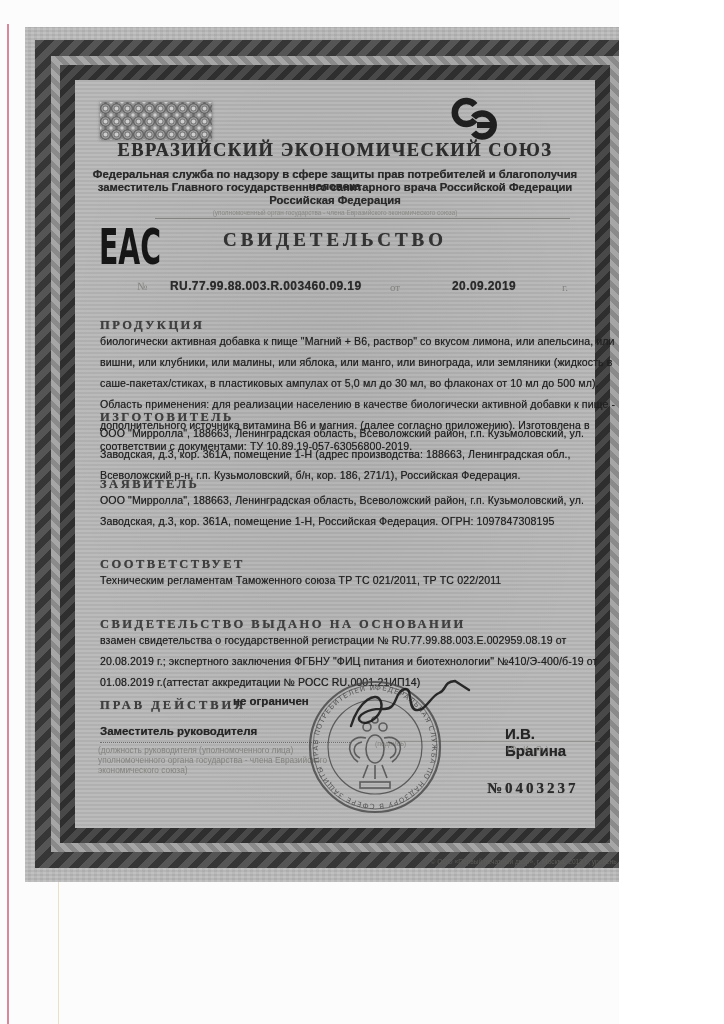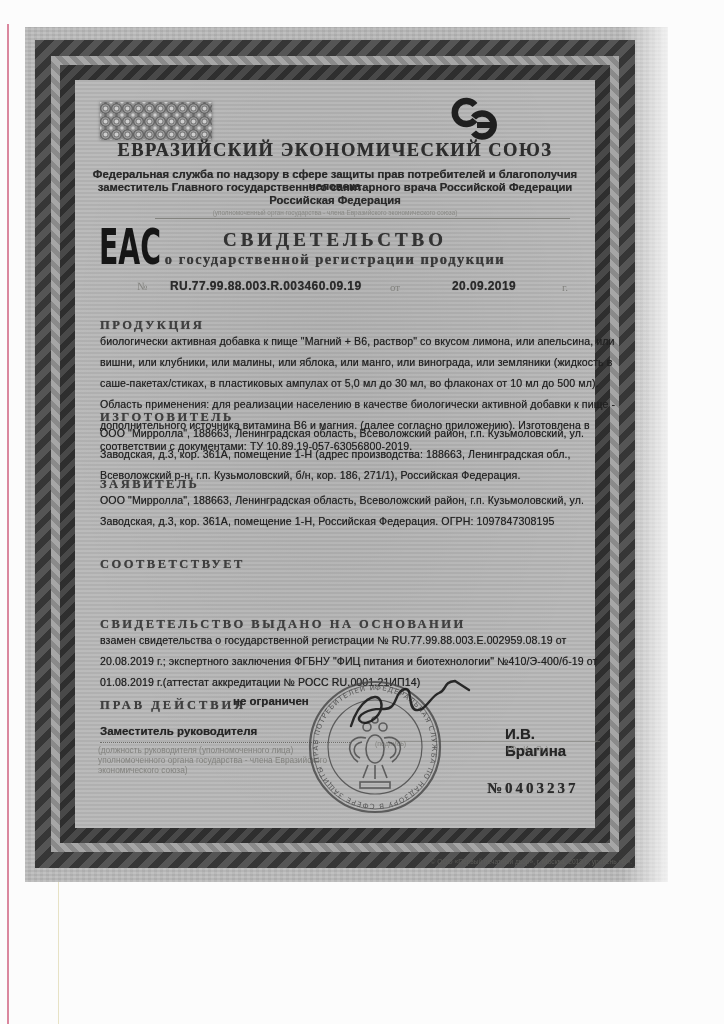--- a/index.html
+++ b/index.html
@@ -1,16 +1,16 @@
 <!DOCTYPE html>
 <html><head>
 <meta charset="utf-8">
 <style>
   html,body{margin:0;padding:0;}
-  .page{position:relative;width:724px;height:1024px;background:#fcfcfc;overflow:hidden;
+  .page{position:relative;width:619px;height:1024px;background:#fcfcfc;overflow:hidden;
         font-family:"Liberation Sans",sans-serif;color:#262626;}
   
   .scan-line-pink{position:absolute;left:7px;top:24px;width:2px;height:1000px;background:#d4728d;opacity:.85;}
   .scan-line-yellow{position:absolute;left:58px;top:860px;width:1px;height:164px;background:#d8d0a0;opacity:.6;}
   
   .paper{position:absolute;left:25px;top:27px;width:643px;height:855px;
     background:
       radial-gradient(ellipse at 50% 42%, rgba(0,0,0,.05), rgba(0,0,0,0) 70%),
       linear-gradient(to right, rgba(255,255,255,0) 93%, rgba(255,255,255,.8) 100%),
       repeating-linear-gradient(0deg, rgba(255,255,255,.05) 0 2px, rgba(0,0,0,.045) 2px 4px),
@@ -78,38 +78,38 @@
             <div class="abs ctr auth fuzz" style="top:114px;">Российская Федерация</div>
             <div class="abs ctr auth fuzz" style="top:101px;">заместитель Главного государственного санитарного врача Российской Федерации</div>
             <div class="abs ctr note-tiny" style="top:129px;">(уполномоченный орган государства - члена Евразийского экономического союза)</div>
             <div class="abs hairline" style="left:80px;right:25px;top:138px;"></div>
 
             <svg class="abs" style="left:22px;top:140px;" width="66" height="54" viewBox="0 0 66 54">
               <text x="33" y="44" text-anchor="middle" font-size="50" font-weight="900" fill="#161616" textLength="62" lengthAdjust="spacingAndGlyphs">ЕАС</text>
             </svg>
 
             <div class="abs ctr doc-title fuzz">СВИДЕТЕЛЬСТВО</div>
-            <div class="abs ctr doc-sub fuzz">о государственной регистрации продукции</div>
 
             <div class="abs faint" style="left:62px;top:200px;font-size:11px;font-family:'Liberation Serif',serif;">№</div>
             <div class="abs numline fuzz" style="left:95px;top:199px;">RU.77.99.88.003.R.003460.09.19</div>
             <div class="abs faint" style="left:315px;top:201px;font-size:11px;font-family:'Liberation Serif',serif;">от</div>
             <div class="abs numline fuzz" style="left:377px;top:199px;">20.09.2019</div>
             <div class="abs faint" style="left:487px;top:201px;font-size:11px;font-family:'Liberation Serif',serif;">г.</div>
 
             <div class="abs serifhead fuzz" style="left:25px;top:238px;">ПРОДУКЦИЯ</div>
             <div class="abs body-text fuzz" style="left:25px;top:251px;width:518px;">биологически активная добавка к пище "Магний + В6, раствор" со вкусом лимона, или апельсина, или вишни, или клубники, или малины, или яблока, или манго, или винограда, или земляники (жидкость в саше-пакетах/стиках, в пластиковых ампулах от 5,0 мл до 30 мл, во флаконах от 10 мл до 500 мл). Область применения: для реализации населению в качестве биологически активной добавки к пище - дополнительного источника витамина В6 и магния. (далее согласно приложению). Изготовлена в соответствии с документами: ТУ 10.89.19-057-63056800-2019.</div>
 
             <div class="abs serifhead fuzz" style="left:25px;top:330px;">ИЗГОТОВИТЕЛЬ</div>
             <div class="abs body-text fuzz" style="left:25px;top:343px;width:518px;">ООО "Мирролла", 188663, Ленинградская область, Всеволожский район, г.п. Кузьмоловский, ул. Заводская, д.3, кор. 361А, помещение 1-Н (адрес производства: 188663, Ленинградская обл., Всеволожский р-н, г.п. Кузьмоловский, б/н, кор. 186, 271/1), Российская Федерация.</div>
 
             <div class="abs serifhead fuzz" style="left:25px;top:397px;">ЗАЯВИТЕЛЬ</div>
             <div class="abs body-text fuzz" style="left:25px;top:410px;width:518px;">ООО "Мирролла", 188663, Ленинградская область, Всеволожский район, г.п. Кузьмоловский, ул. Заводская, д.3, кор. 361А, помещение 1-Н, Российская Федерация. ОГРН: 1097847308195</div>
 
             <div class="abs serifhead fuzz" style="left:25px;top:477px;">СООТВЕТСТВУЕТ</div>
+            <div class="abs body-text fuzz" style="left:25px;top:490px;width:518px;">Техническим регламентам Таможенного союза ТР ТС 021/2011, ТР ТС 022/2011</div>
 
             <div class="abs serifhead fuzz" style="left:25px;top:537px;">СВИДЕТЕЛЬСТВО ВЫДАНО НА ОСНОВАНИИ</div>
             <div class="abs body-text fuzz" style="left:25px;top:550px;width:518px;">взамен свидетельства о государственной регистрации № RU.77.99.88.003.Е.002959.08.19 от 20.08.2019 г.; экспертного заключения ФГБНУ "ФИЦ питания и биотехнологии" №410/Э-400/б-19 от 01.08.2019 г.(аттестат аккредитации № РОСС RU.0001.21ИП14)</div>
 
             <div class="abs serifhead fuzz" style="left:25px;top:618px;letter-spacing:3px;">ПРАВ ДЕЙСТВИЯ</div>
             <div class="abs fuzz" style="left:158px;top:615px;font-size:11.5px;font-weight:700;">не ограничен</div>
 
             <div class="abs fuzz" style="left:25px;top:645px;font-size:11.5px;font-weight:700;">Заместитель  руководителя</div>
             <div class="abs dotline" style="left:25px;top:662px;width:250px;"></div>
             <div class="abs faint" style="left:23px;top:665px;width:250px;font-size:8.3px;line-height:10px;">(должность руководителя (уполномоченного лица) уполномоченного органа государства - члена Евразийского экономического союза)</div>

